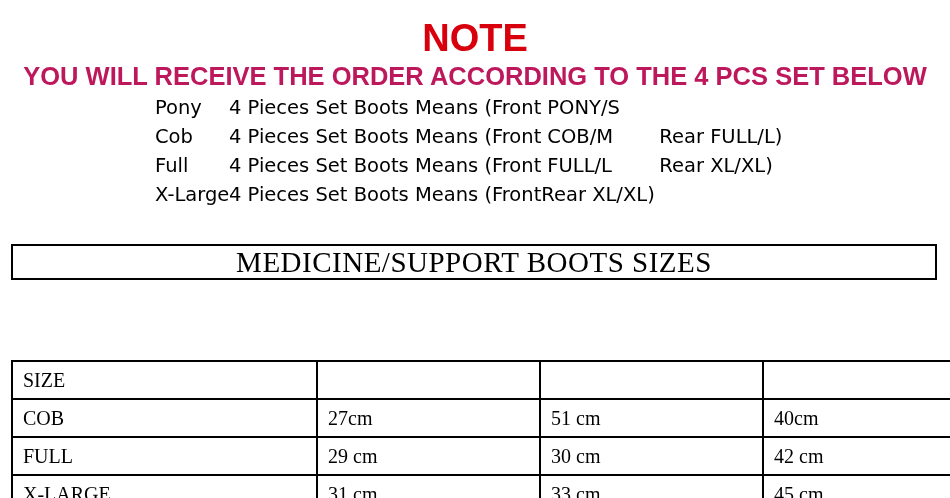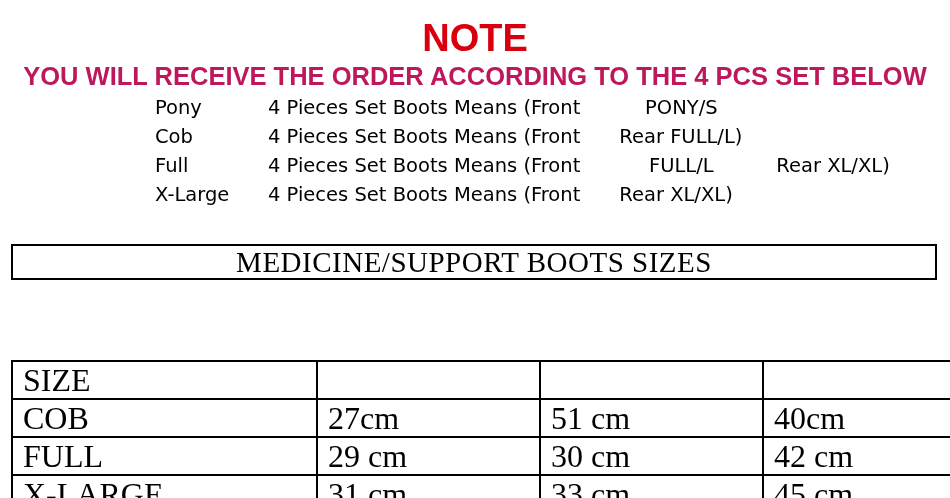--- a/index.html
+++ b/index.html
@@ -54,33 +54,32 @@
     margin: 2px auto 0 auto;
     width: 640px;
     font-size: 19.5px;
     line-height: 29px;
     font-family: "DejaVu Sans", sans-serif;
   }
   .set-row {
     display: flex;
     align-items: baseline;
     white-space: nowrap;
-    gap: 39px;
   }
   .set-row .c-size {
     width: 74px;
     flex: 0 0 74px;
   }
   .set-row .c-text {
     flex: 0 0 auto;
   }
   .set-row .c-front {
     width: 112px;
     flex: 0 0 112px;
-    text-align: center;
+    text-align: left;
     padding-left: 6px;
   }
   .set-row .c-rear {
     flex: 0 0 auto;
   }
 
   
   .banner {
     position: absolute;
     left: 11px;
@@ -105,21 +104,21 @@
     left: 11px;
     top: 344px;
     width: 926px;
     border-collapse: collapse;
     table-layout: fixed;
     font-family: "Liberation Serif", serif;
   }
   .sizes-table td {
     border: 2px solid #000000;
     height: 36px;
-    font-size: 32px;
+    font-size: 20px;
     padding: 0 0 0 10px;
     vertical-align: middle;
     line-height: 34px;
   }
   .col-1 { width: 293px; }
   .col-2 { width: 211px; }
   .col-3 { width: 211px; }
   .col-4 { width: 211px; }
 </style>
 </head>
@@ -133,20 +132,21 @@
 
   <div class="set-list">
     <div class="set-row">
       <span class="c-size">Pony</span>
       <span class="c-text">4 Pieces Set Boots Means (Front</span>
       <span class="c-front">PONY/S</span>
     </div>
     <div class="set-row">
       <span class="c-size">Cob</span>
       <span class="c-text">4 Pieces Set Boots Means (Front</span>
+      <span class="c-front">COB/M</span>
       <span class="c-rear">Rear FULL/L)</span>
     </div>
     <div class="set-row">
       <span class="c-size">Full</span>
       <span class="c-text">4 Pieces Set Boots Means (Front</span>
       <span class="c-front">FULL/L</span>
       <span class="c-rear">Rear XL/XL)</span>
     </div>
     <div class="set-row">
       <span class="c-size">X-Large</span>

